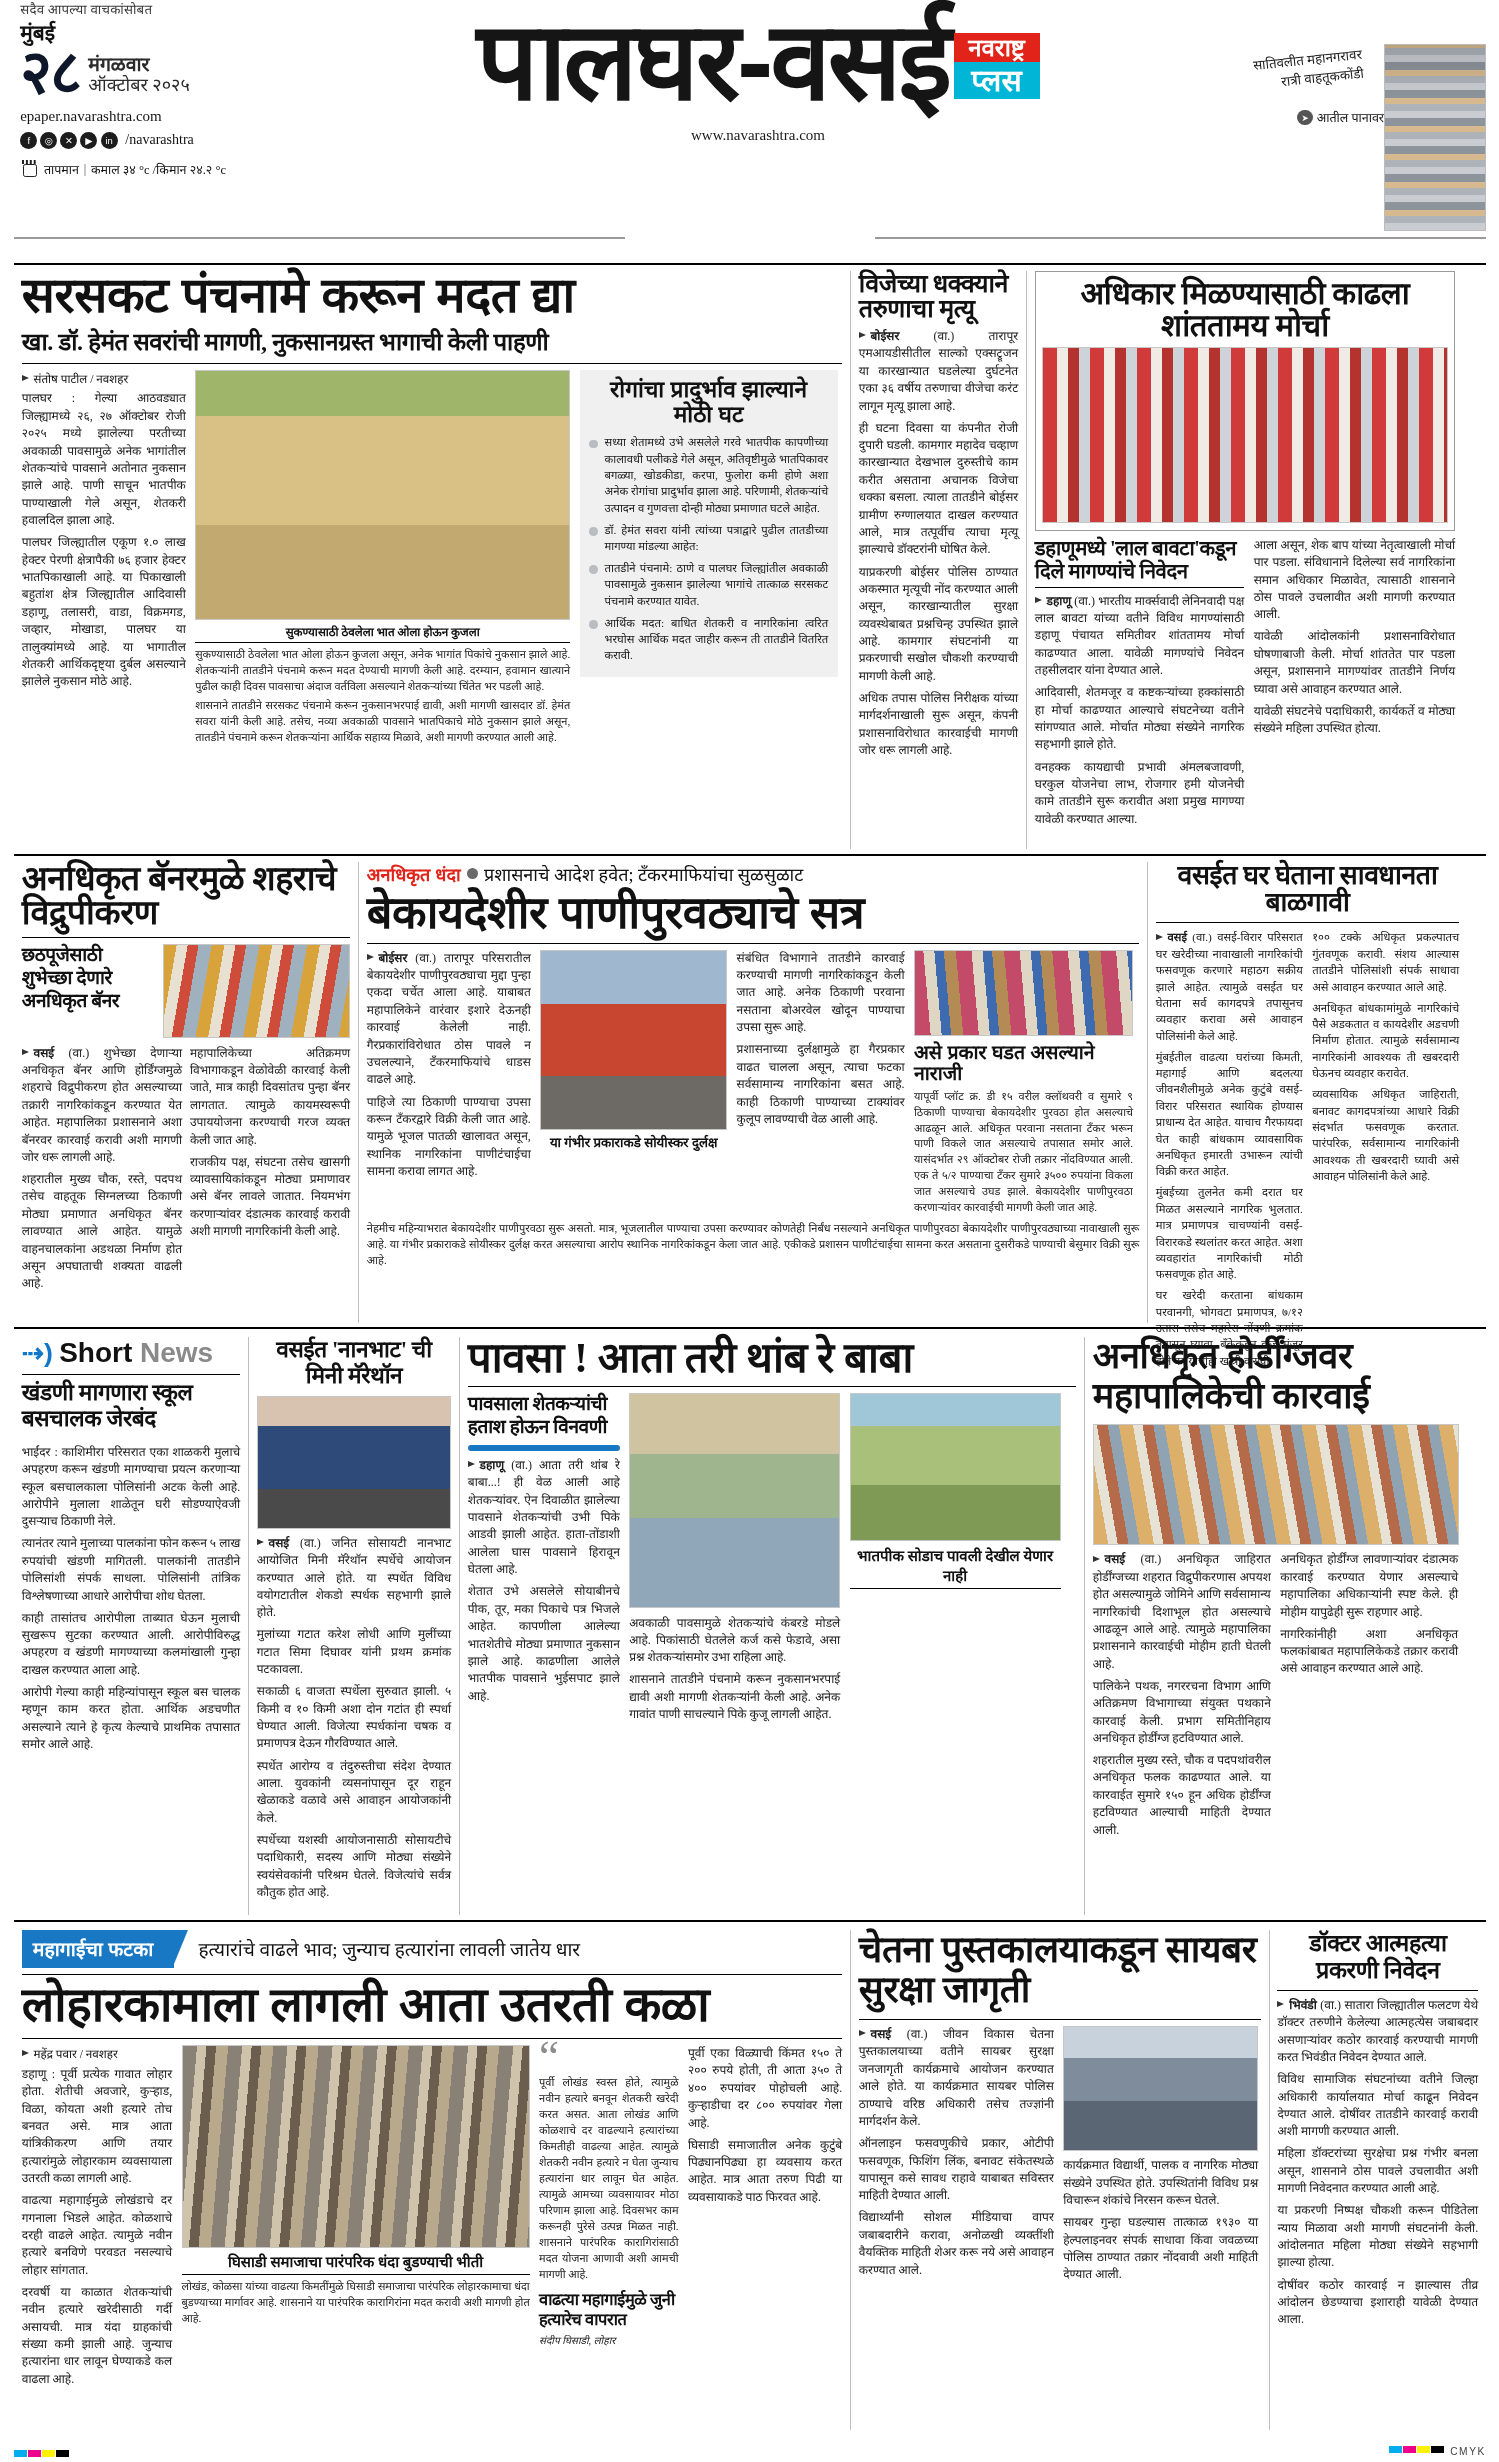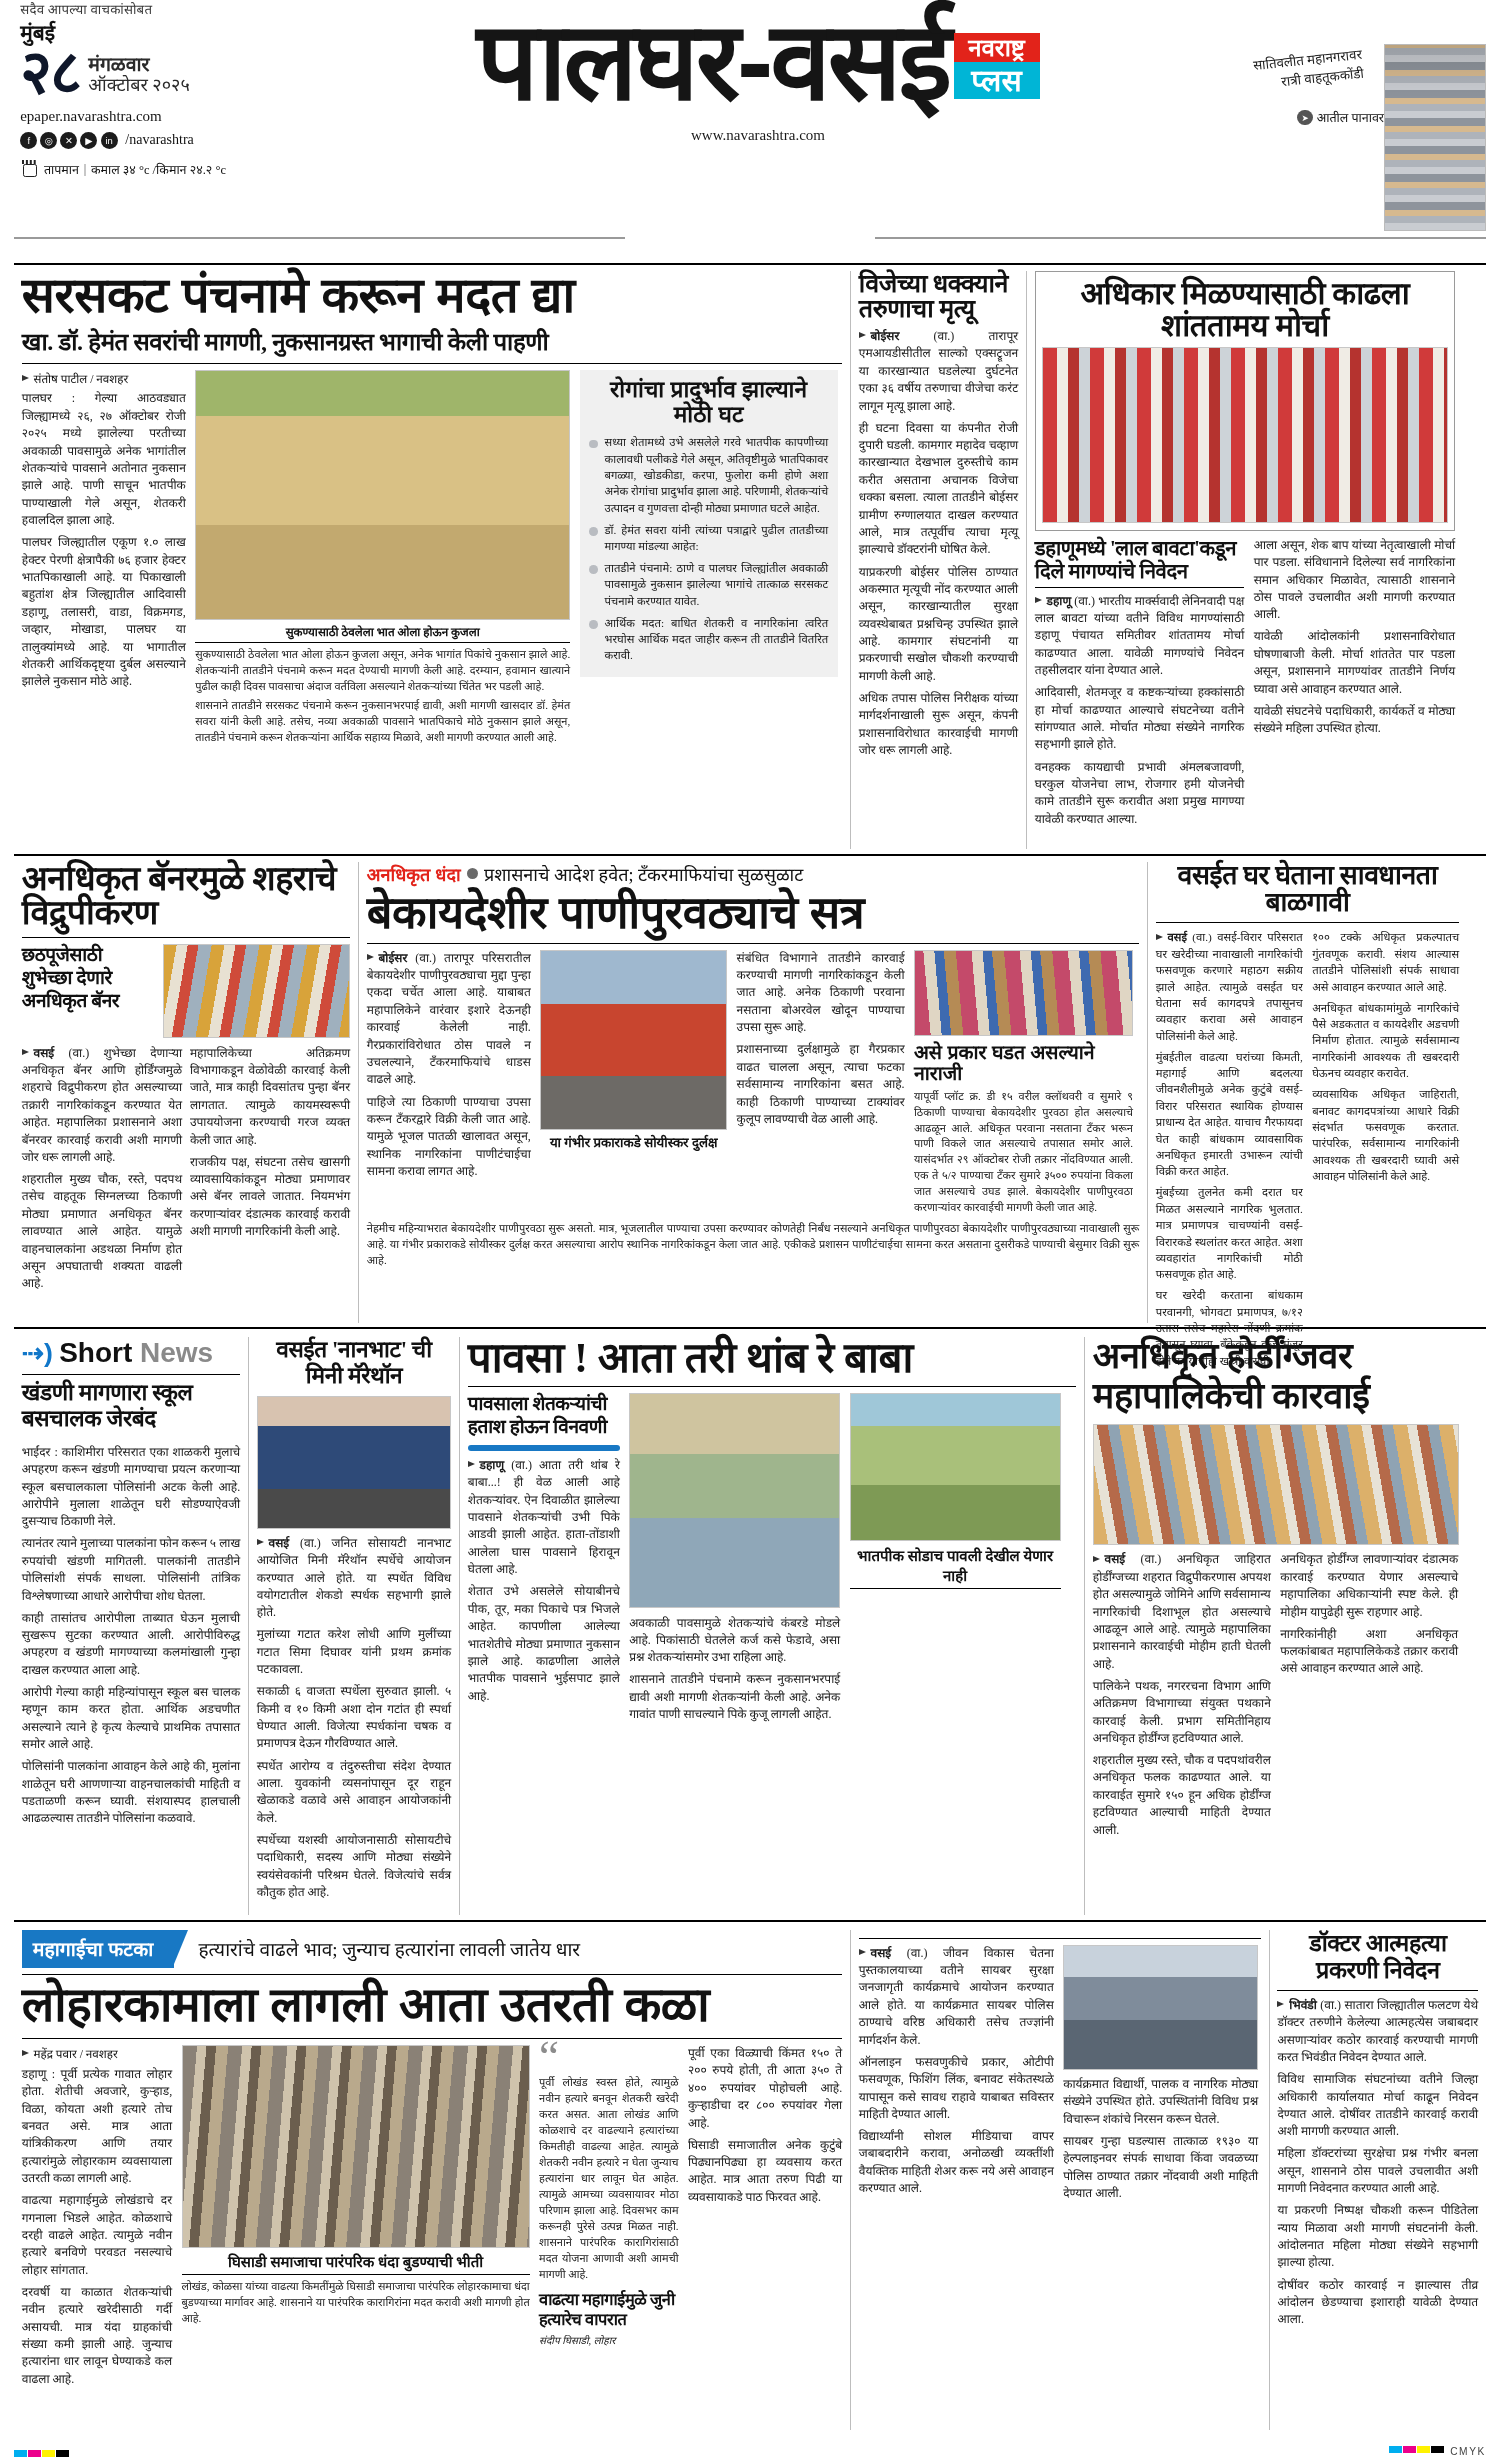--- a/index.html
+++ b/index.html
@@ -338,21 +338,20 @@
         <span class="sn-text"><b class="b">Short</b>
         <b class="g">News</b></span>
       </div>
       <div class="hr-thin" style="margin:4.7px 0;"></div>
       <div class="hl1" style="font-size:22.7px; font-family:'Liberation Serif',serif; font-weight:700; line-height:1.15;">खंडणी मागणारा स्कूल बसचालक जेरबंद</div>
       <div class="body" style="margin-top:12px;">
         <p>भाईंदर : काशिमीरा परिसरात एका शाळकरी मुलाचे अपहरण करून खंडणी मागण्याचा प्रयत्न करणाऱ्या स्कूल बसचालकाला पोलिसांनी अटक केली आहे. आरोपीने मुलाला शाळेतून घरी सोडण्याऐवजी दुसऱ्याच ठिकाणी नेले.</p>
         <p>त्यानंतर त्याने मुलाच्या पालकांना फोन करून ५ लाख रुपयांची खंडणी मागितली. पालकांनी तातडीने पोलिसांशी संपर्क साधला. पोलिसांनी तांत्रिक विश्लेषणाच्या आधारे आरोपीचा शोध घेतला.</p>
         <p>काही तासांतच आरोपीला ताब्यात घेऊन मुलाची सुखरूप सुटका करण्यात आली. आरोपीविरुद्ध अपहरण व खंडणी मागण्याच्या कलमांखाली गुन्हा दाखल करण्यात आला आहे.</p>
         <p>आरोपी गेल्या काही महिन्यांपासून स्कूल बस चालक म्हणून काम करत होता. आर्थिक अडचणीत असल्याने त्याने हे कृत्य केल्याचे प्राथमिक तपासात समोर आले आहे.</p>
-        <p>पोलिसांनी पालकांना आवाहन केले आहे की, मुलांना शाळेतून घरी आणणाऱ्या वाहनचालकांची माहिती व पडताळणी करून घ्यावी. संशयास्पद हालचाली आढळल्यास तातडीने पोलिसांना कळवावे.</p>
       </div>
     </div>
 
     <div class="col vr" style="width:211px;">
       <div class="hl1" style="font-size:22.7px; font-family:'Liberation Serif',serif; font-weight:700; text-align:center; line-height:1.15;">वसईत 'नानभाट' ची मिनी मॅरेथॉन</div>
       <div class="photo p-men" style="height:133px; margin-top:6.2px;"></div>
       <div class="body" style="margin-top:6.2px;">
         <p><span class="tri"></span><b>वसई</b>
            <span>(वा.)</span> <span>जनित सोसायटी नानभाट आयोजित मिनी मॅरेथॉन स्पर्धेचे आयोजन करण्यात आले होते. या स्पर्धेत विविध वयोगटातील शेकडो स्पर्धक सहभागी झाले होते.</span></p>
         <p>मुलांच्या गटात करेश लोधी आणि मुलींच्या गटात सिमा दिघावर यांनी प्रथम क्रमांक पटकावला.</p>
@@ -448,20 +447,21 @@
         </div>
 
         <div style="width:156px;" class="body">
           <p>पूर्वी एका विळ्याची किंमत १५० ते २०० रुपये होती, ती आता ३५० ते ४०० रुपयांवर पोहोचली आहे. कुऱ्हाडीचा दर ८०० रुपयांवर गेला आहे.</p>
           <p>घिसाडी समाजातील अनेक कुटुंबे पिढ्यानपिढ्या हा व्यवसाय करत आहेत. मात्र आता तरुण पिढी या व्यवसायाकडे पाठ फिरवत आहे.</p>
         </div>
       </div>
     </div>
 
     <div class="col vr" style="width:422px;">
+      <div class="hl1" style="font-size:37px; font-family:'Liberation Serif',serif; font-weight:700; line-height:1.1;">चेतना पुस्तकालयाकडून सायबर सुरक्षा जागृती</div>
       <div class="hr-thin" style="margin:7.8px 0 6.2px;"></div>
       <div style="display:flex; gap:9.4px;">
         <div class="body" style="width:195px;">
           <p><span class="tri"></span><b>वसई</b>
              <span>(वा.)</span> <span>जीवन विकास चेतना पुस्तकालयाच्या वतीने सायबर सुरक्षा जनजागृती कार्यक्रमाचे आयोजन करण्यात आले होते. या कार्यक्रमात सायबर पोलिस ठाण्याचे वरिष्ठ अधिकारी तसेच तज्ज्ञांनी मार्गदर्शन केले.</span></p>
           <p>ऑनलाइन फसवणुकीचे प्रकार, ओटीपी फसवणूक, फिशिंग लिंक, बनावट संकेतस्थळे यापासून कसे सावध राहावे याबाबत सविस्तर माहिती देण्यात आली.</p>
           <p>विद्यार्थ्यांनी सोशल मीडियाचा वापर जबाबदारीने करावा, अनोळखी व्यक्तींशी वैयक्तिक माहिती शेअर करू नये असे आवाहन करण्यात आले.</p>
         </div>
         <div style="width:195px;">
           <div class="photo p-lib" style="height:125px;"></div>

